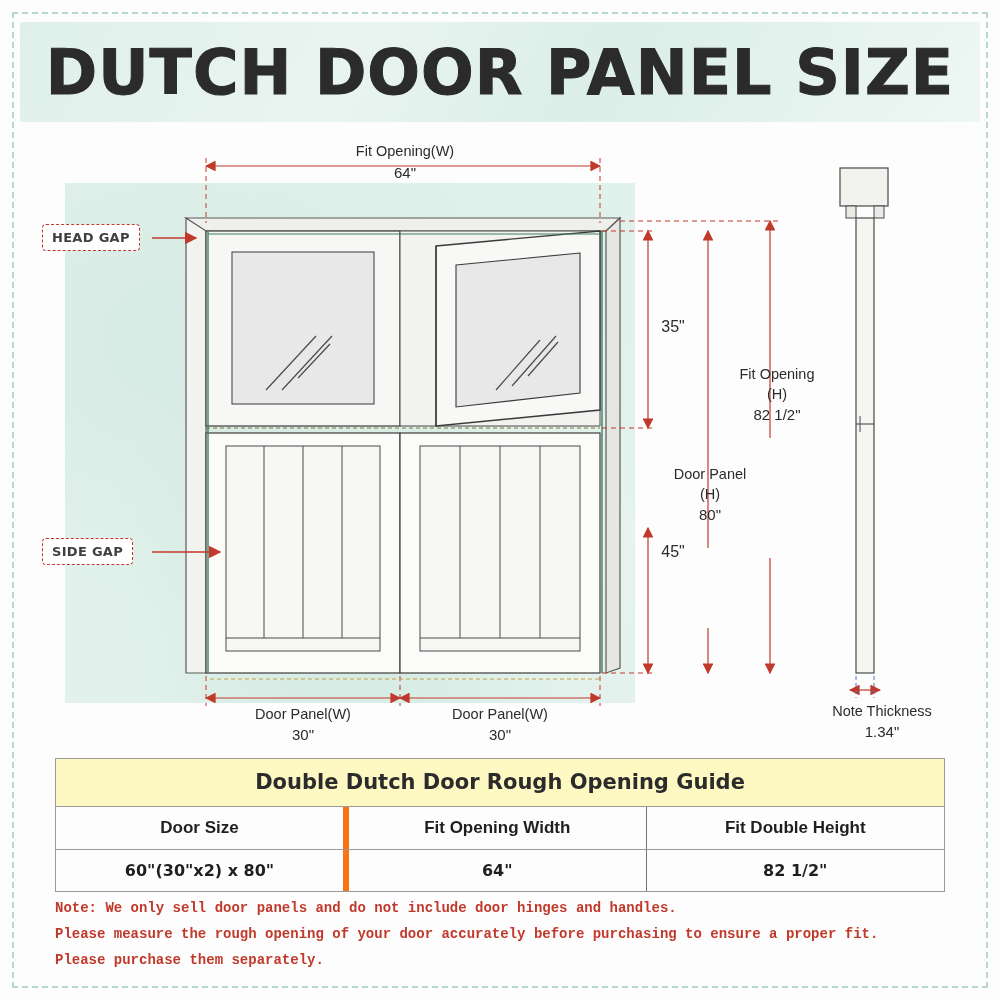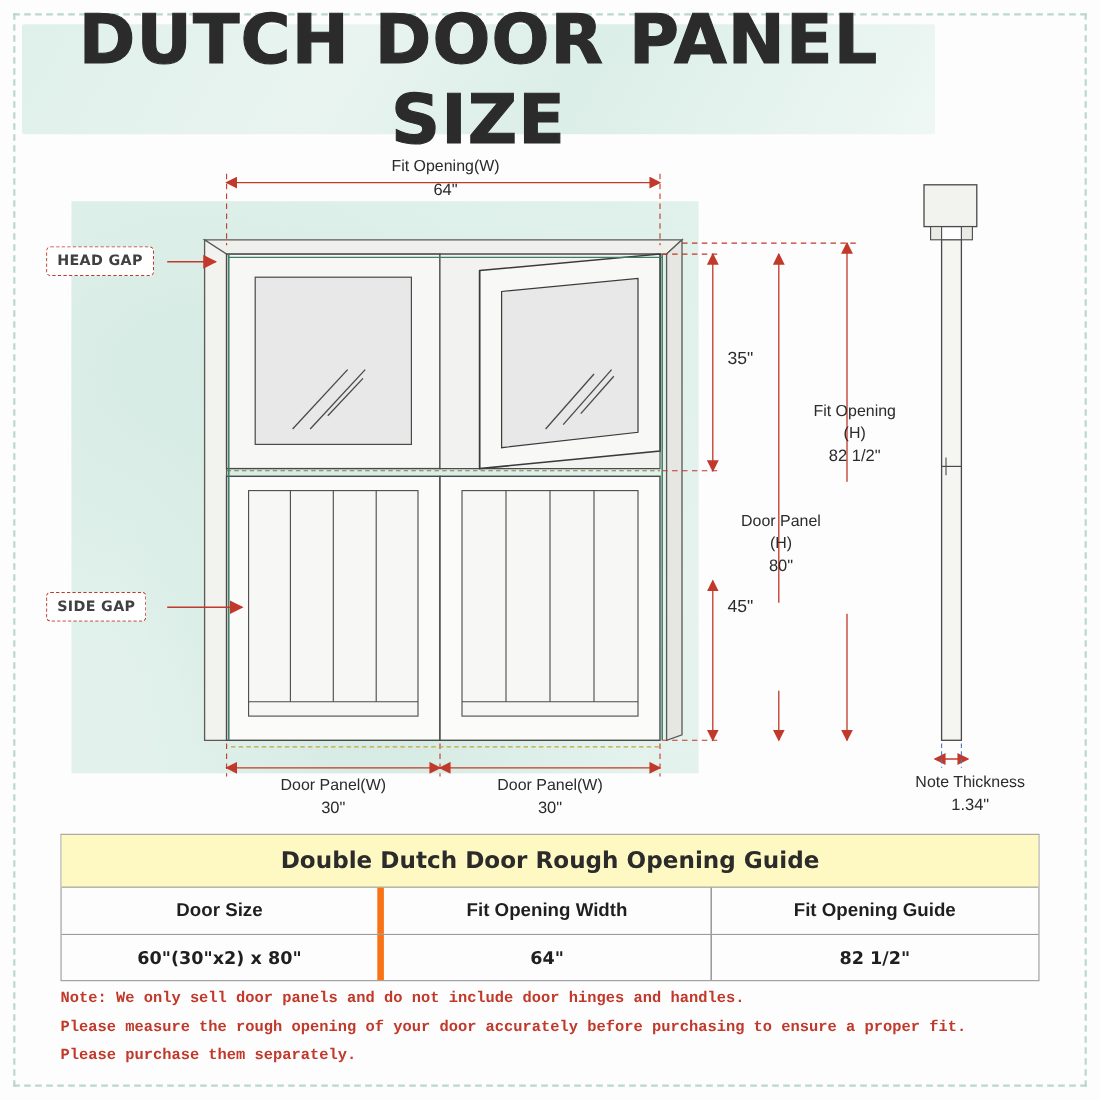--- a/index.html
+++ b/index.html
@@ -17,21 +17,21 @@
   
   .outer-frame{
     position:absolute;
     left:12px;top:12px;right:12px;bottom:12px;
     border:2px dashed #b9d8d0;
     box-sizing:border-box;
   }
   
   .header-band{
     position:absolute;
-    left:20px;top:22px;width:830px;height:100px;
+    left:20px;top:22px;width:960px;height:100px;
     background:linear-gradient(120deg,#dff0ea 0%,#e9f4f0 35%,#dbeee7 60%,#eef7f4 100%);
     border-radius:2px;
   }
   .header-title{
     position:absolute;
     left:0;top:0;width:100%;height:100%;
     display:flex;align-items:center;justify-content:center;
     font-family:"DejaVu Sans", sans-serif;
     font-weight:bold;
     font-size:62px;
@@ -255,21 +255,21 @@
 
     <div class="dim" style="left:768px;top:575px;width:188px;">Note  Thickness</div>
     <div class="dim" style="left:768px;top:595px;width:188px;font-size:15px;">1.34"</div>
   </div>
 
   <div class="table-wrap">
     <div class="tbl-title">Double Dutch Door Rough Opening Guide</div>
     <div class="tbl-row tbl-head">
       <div class="c1">Door Size</div>
       <div class="c2">Fit Opening Width</div>
-      <div class="c3">Fit Opening Guide</div>
+      <div class="c3">Fit Double Height</div>
     </div>
     <div class="tbl-row tbl-body">
       <div class="c1">60"(30"x2) x 80"</div>
       <div class="c2">64"</div>
       <div class="c3">82  1/2"</div>
     </div>
   </div>
 
   <div class="notes">
     <div>Note: We only sell door panels and do not include door hinges and handles.</div>

